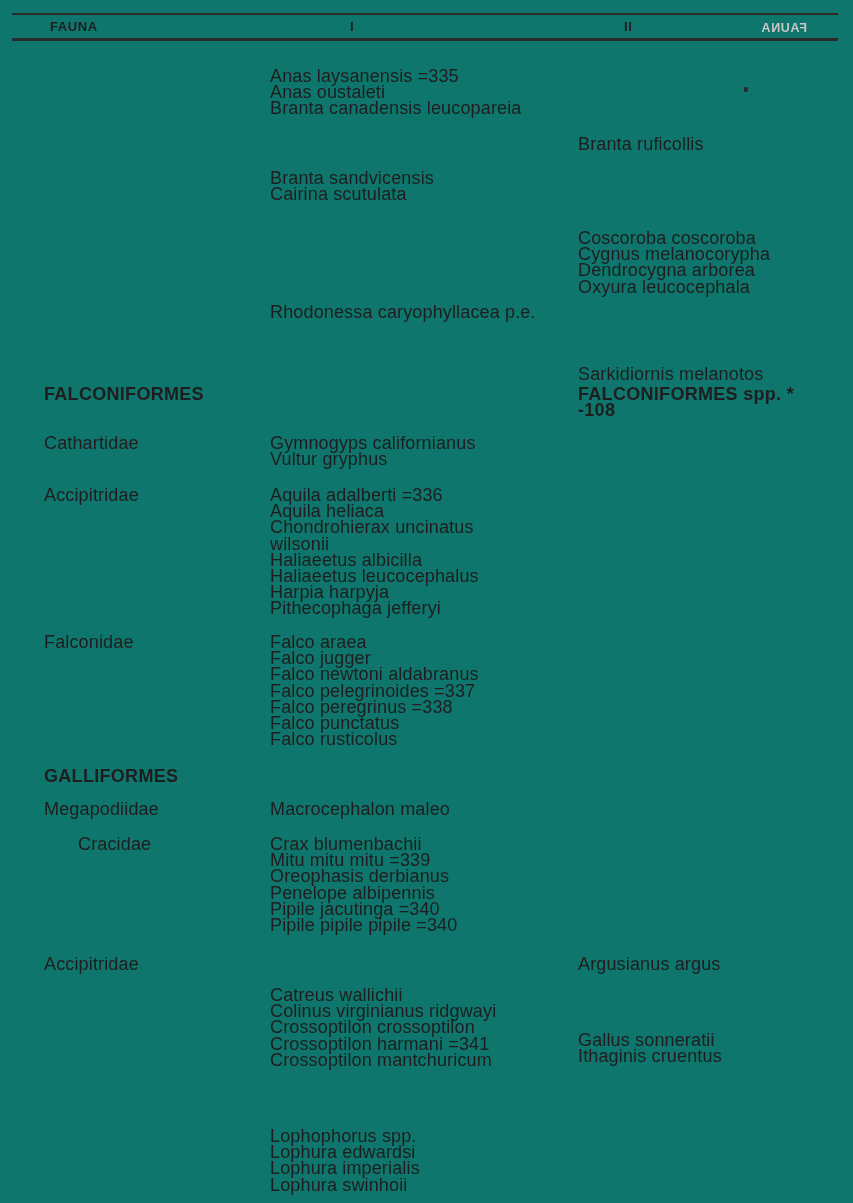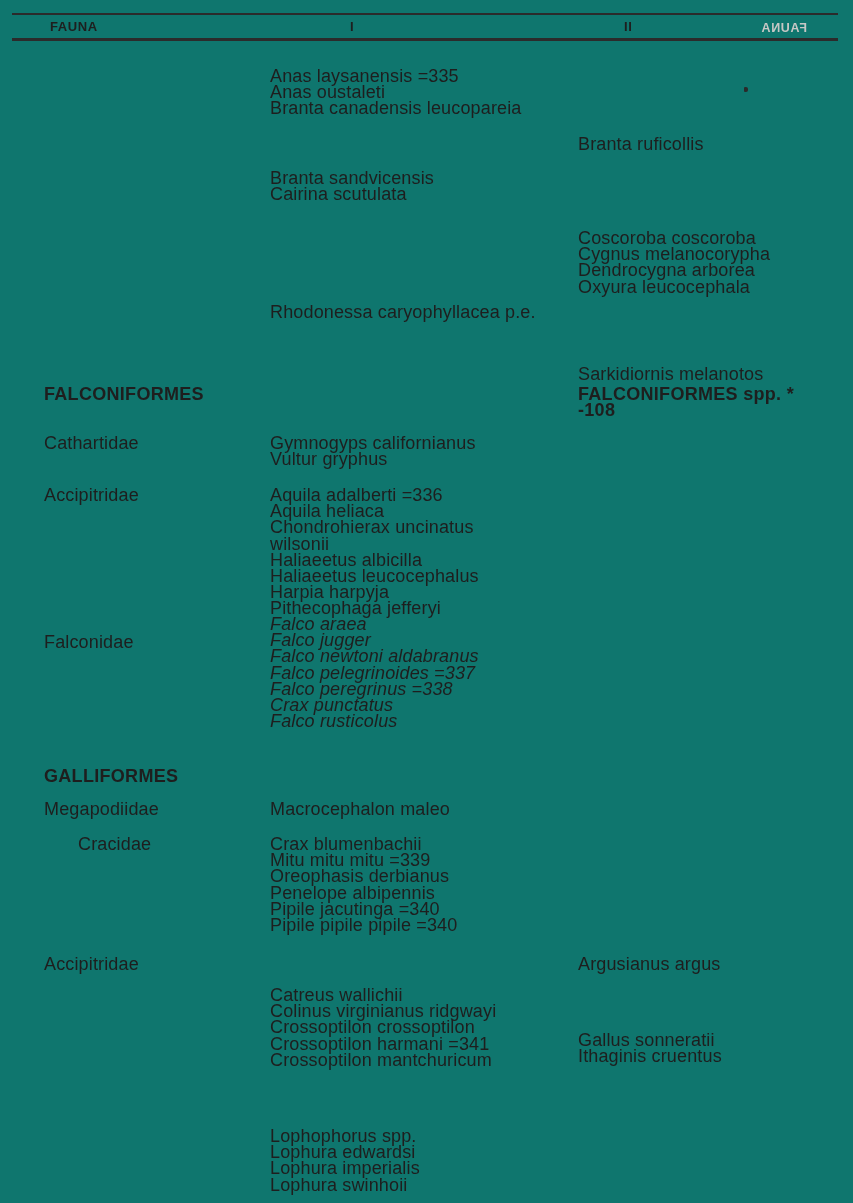--- a/index.html
+++ b/index.html
@@ -130,27 +130,27 @@
         <div>Chondrohierax uncinatus</div>
         <div>wilsonii</div>
         <div>Haliaeetus albicilla</div>
         <div>Haliaeetus leucocephalus</div>
         <div>Harpia harpyja</div>
         <div>Pithecophaga jefferyi</div>
       </div>
       <div class="block col-left kind-family" style="top: 634px;">
         <div>Falconidae</div>
       </div>
-      <div class="block col-c1 kind-species" style="top: 616px; font-style: italic;">
+      <div class="block col-c1 kind-species" style="top: 634px;">
         <div>Falco araea</div>
         <div>Falco jugger</div>
         <div>Falco newtoni aldabranus</div>
         <div>Falco pelegrinoides =337</div>
         <div>Falco peregrinus =338</div>
-        <div>Crax punctatus</div>
+        <div>Falco punctatus</div>
         <div>Falco rusticolus</div>
       </div>
       <div class="block col-left kind-order" style="top: 768px;">
         <div>GALLIFORMES</div>
       </div>
       <div class="block col-left kind-family" style="top: 801px;">
         <div>Megapodiidae</div>
       </div>
       <div class="block col-c1 kind-species" style="top: 801px;">
         <div>Macrocephalon maleo</div>

